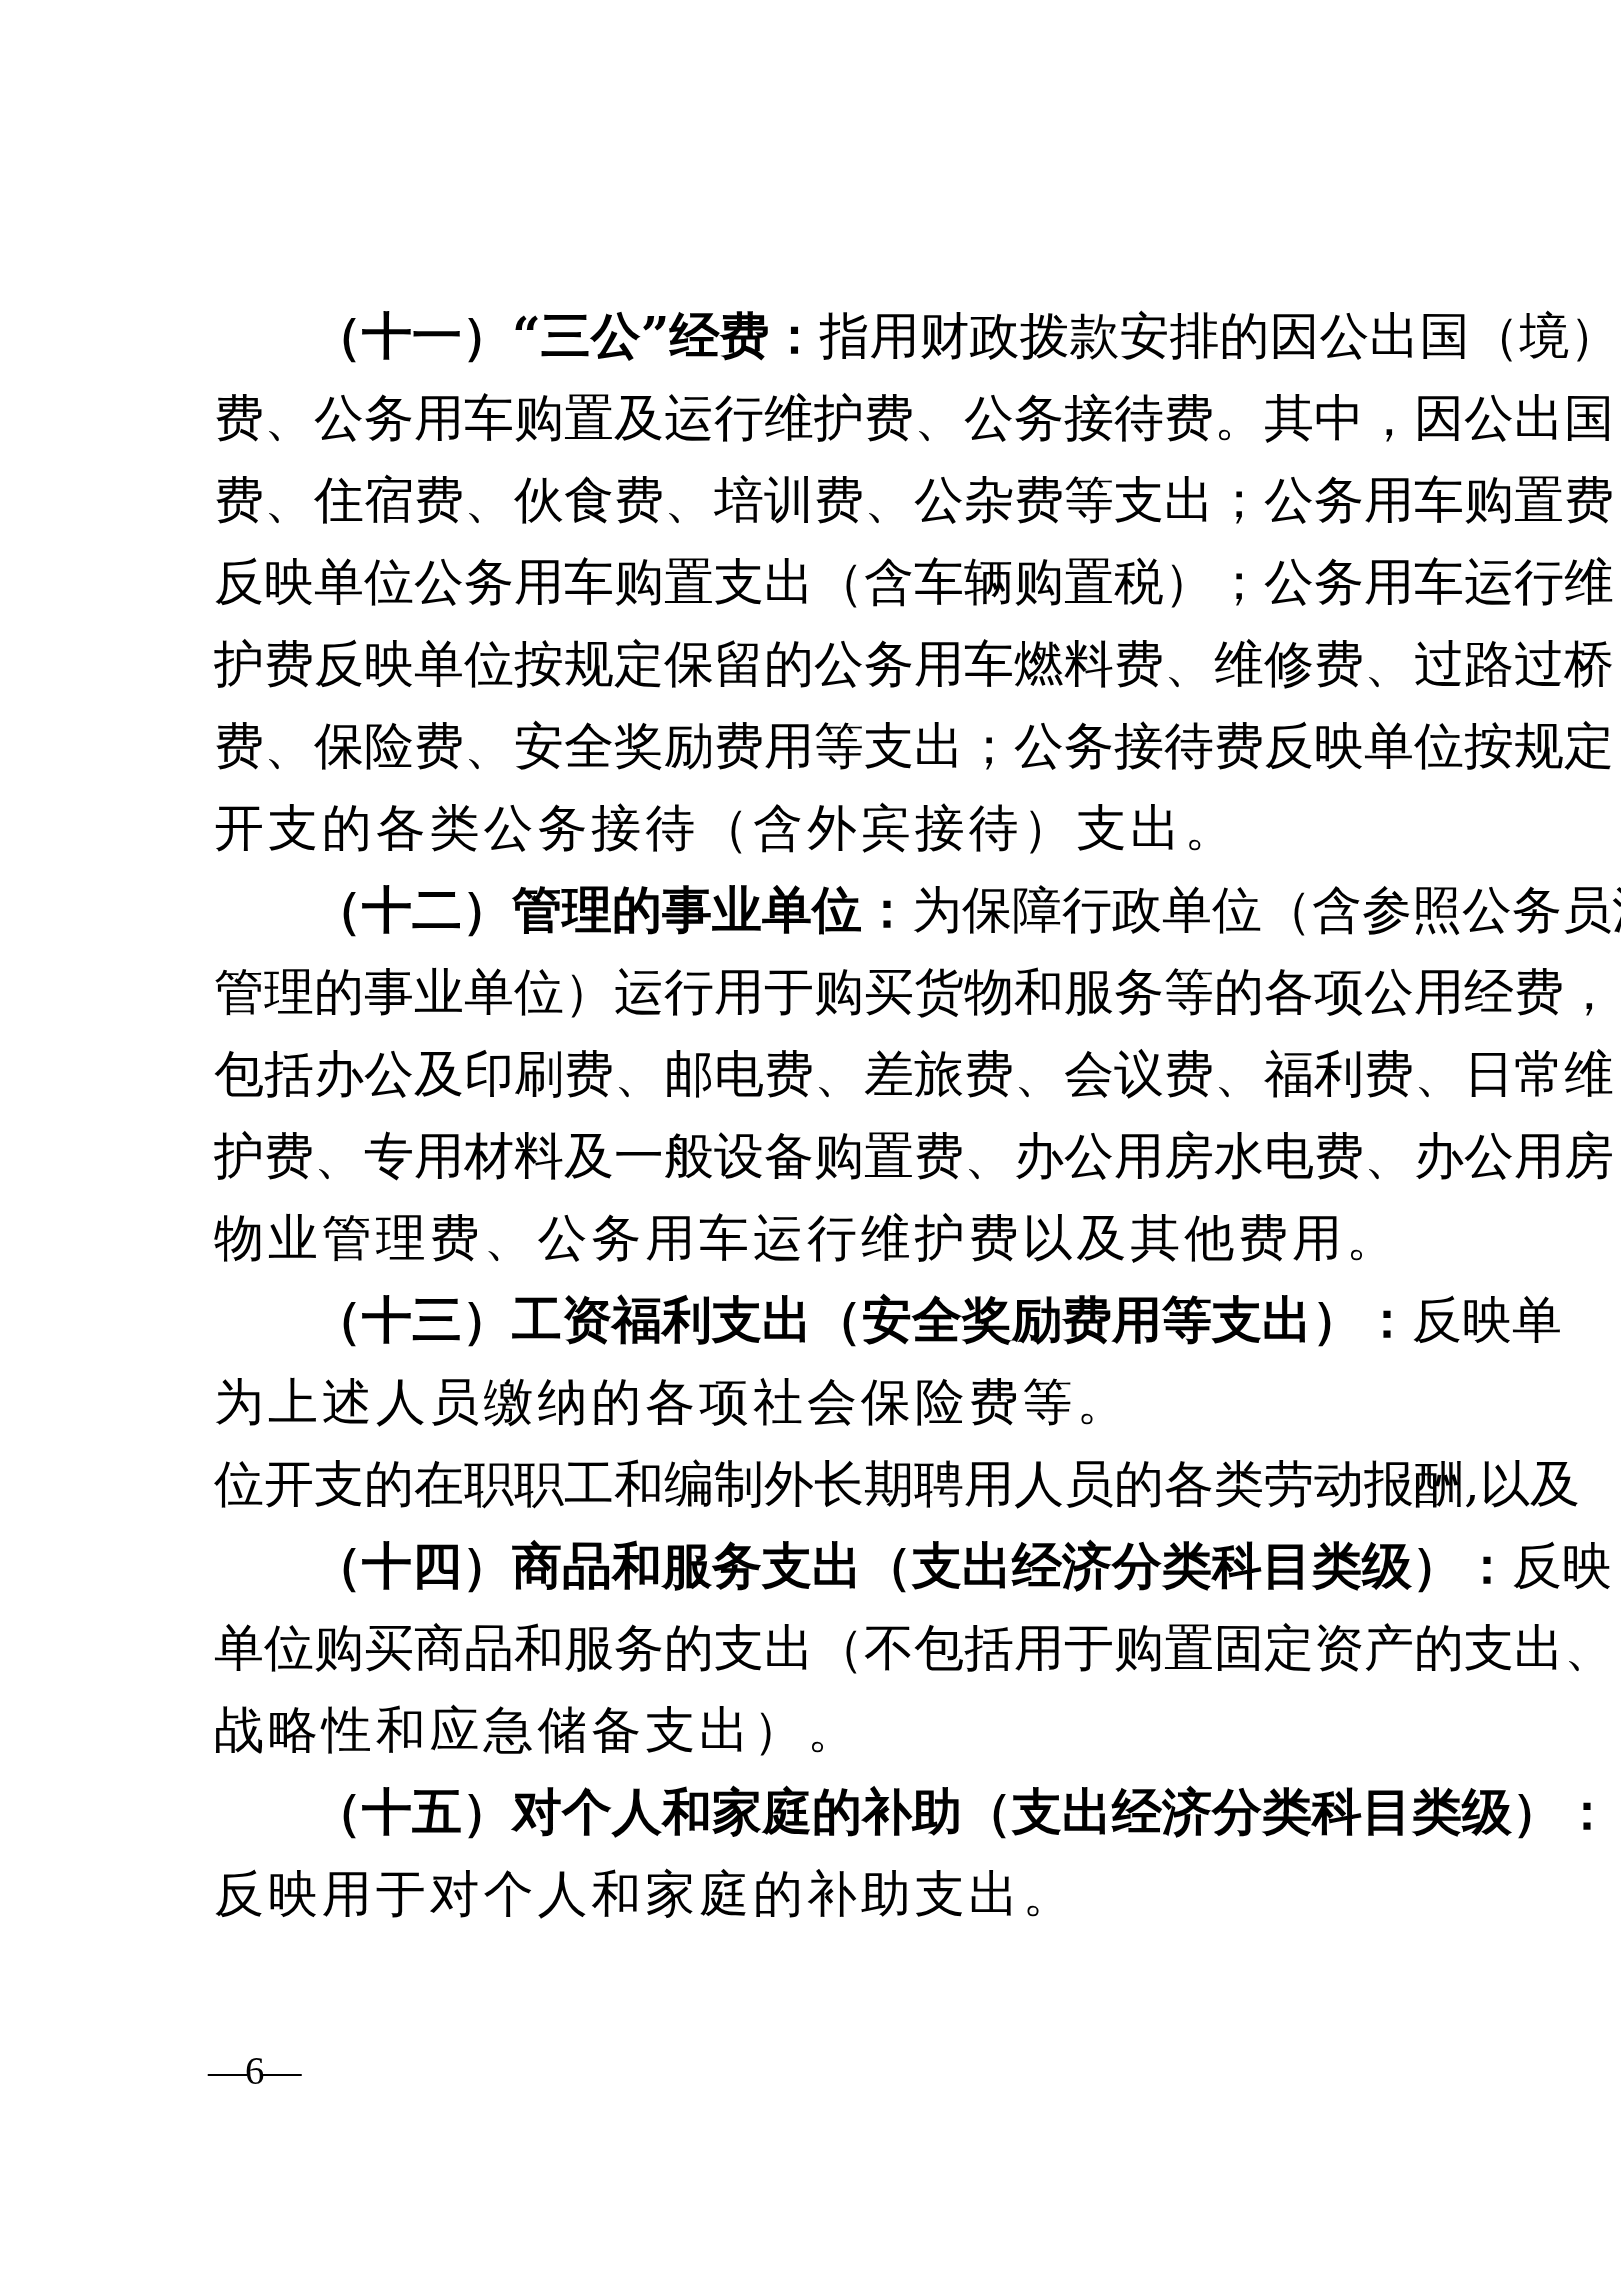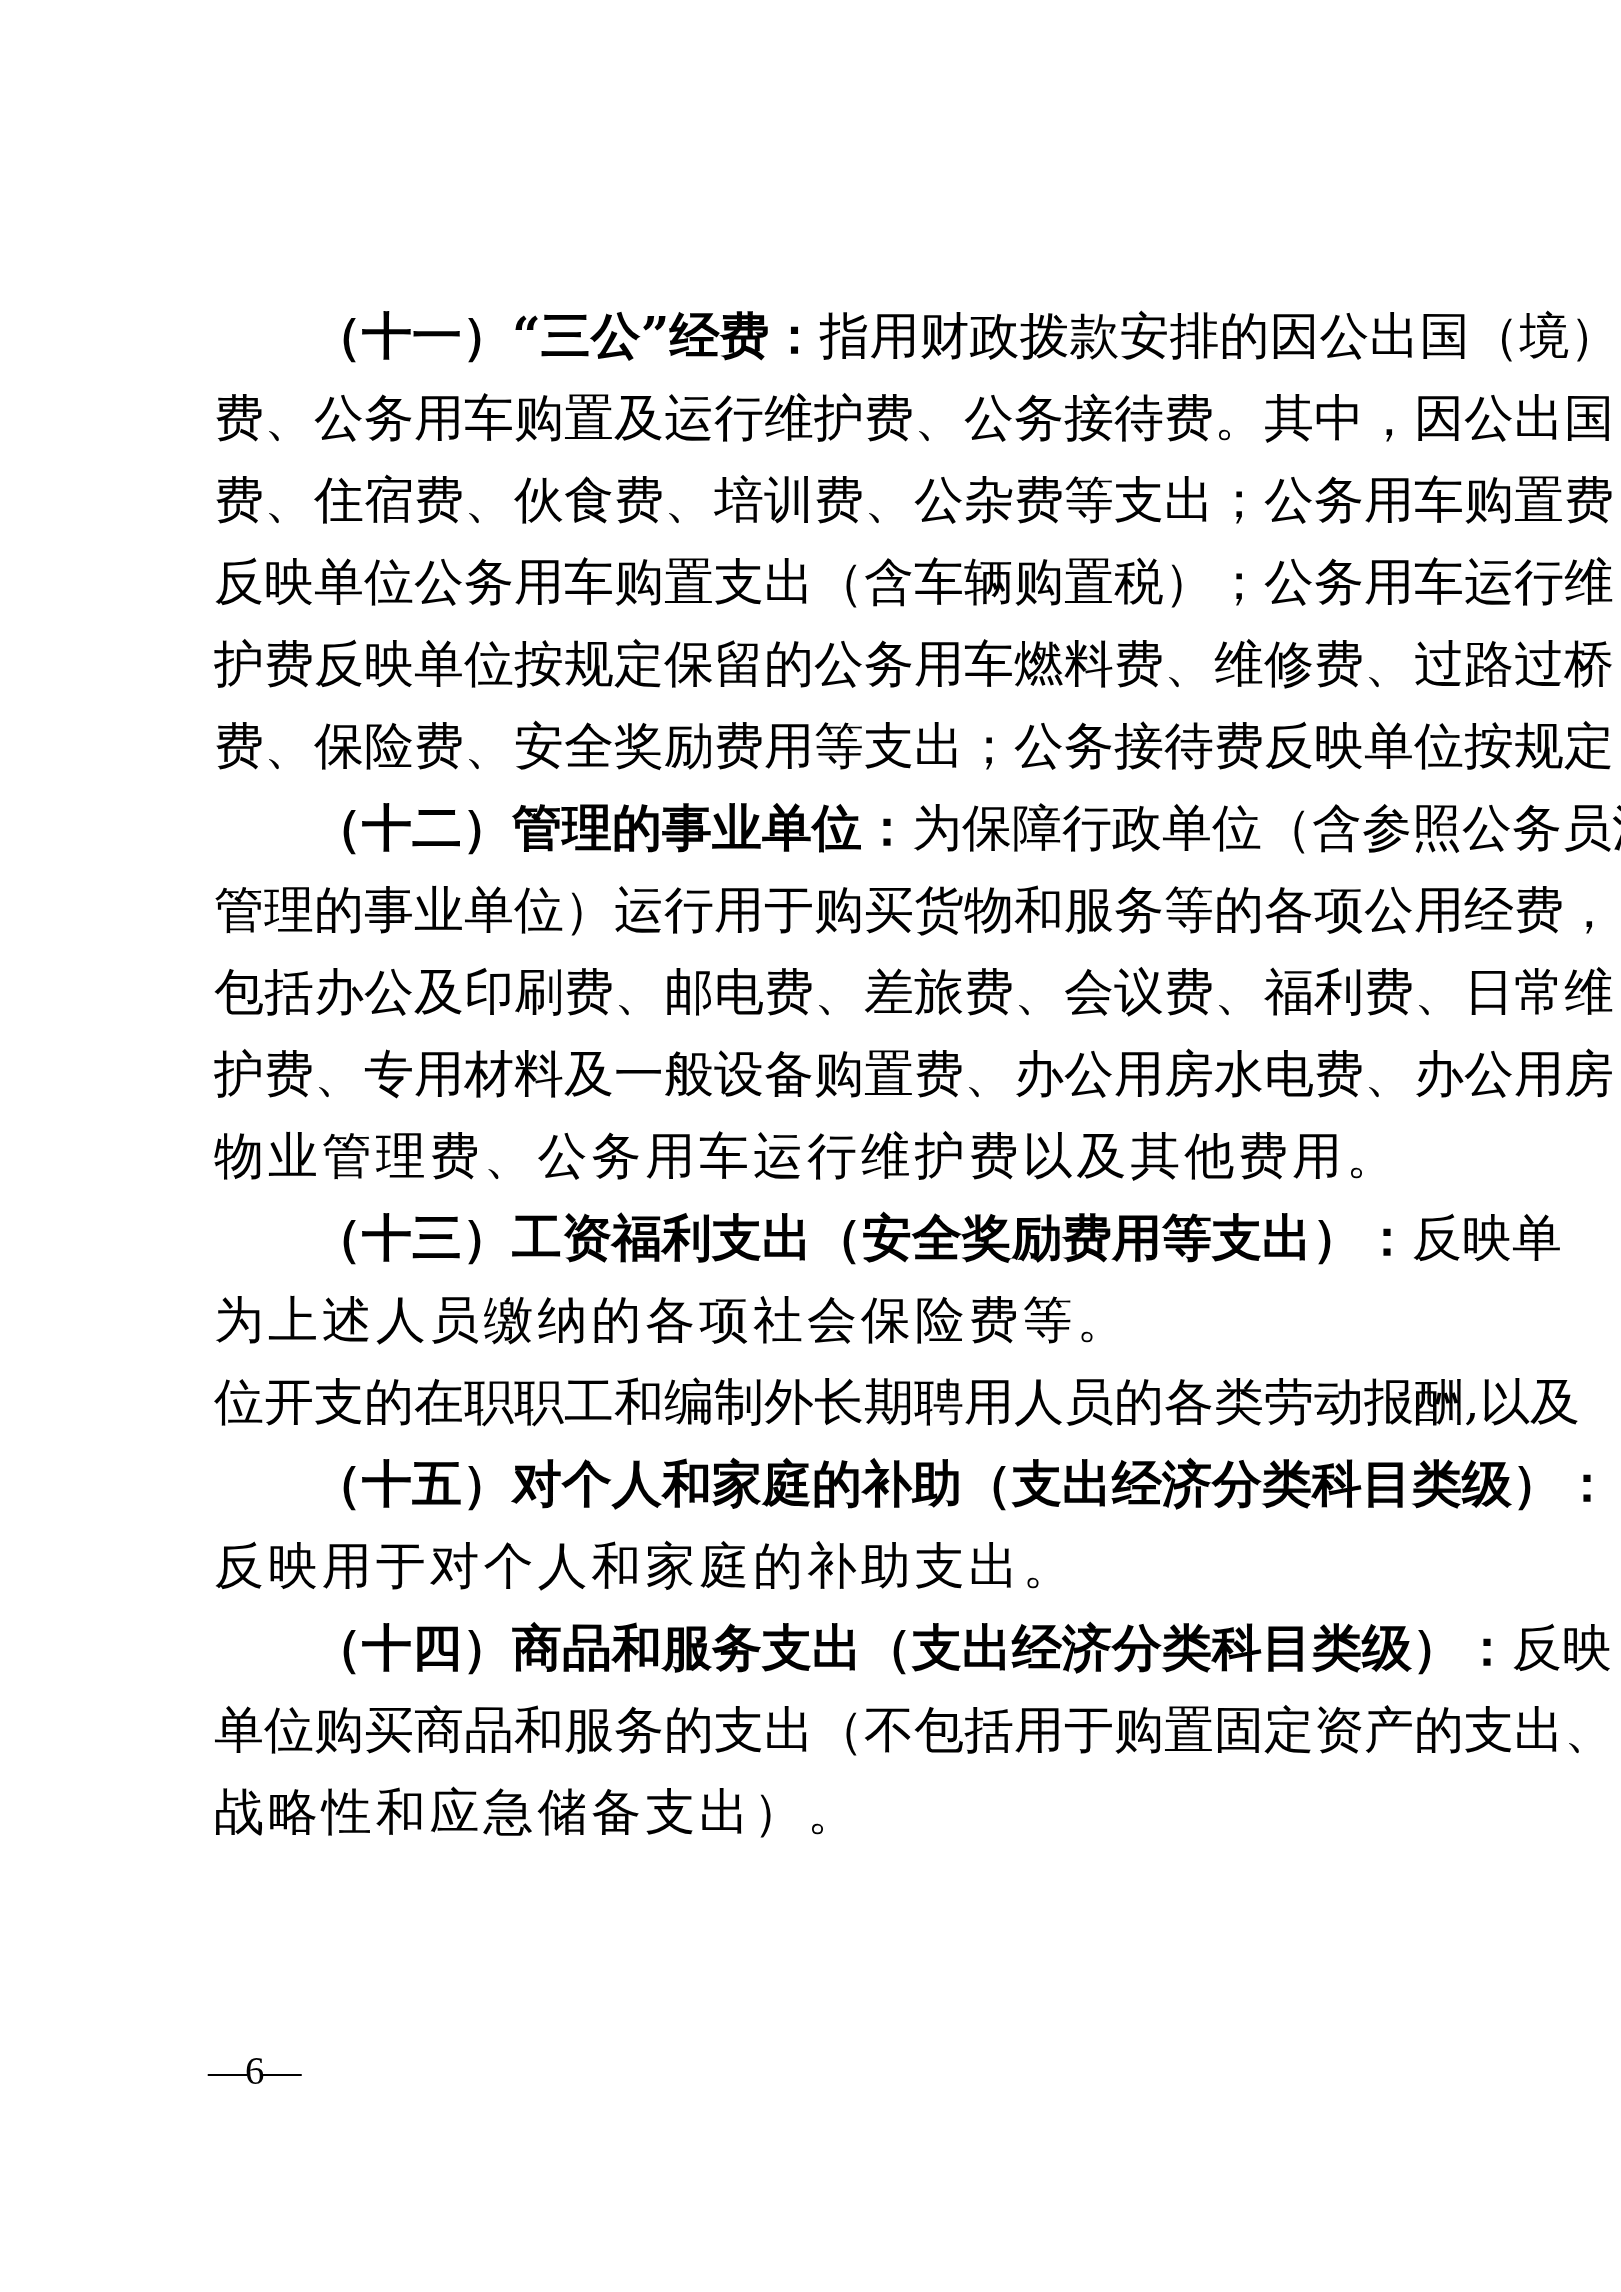--- a/index.html
+++ b/index.html
@@ -65,44 +65,45 @@
 <div class="page">
   <div class="body-text">
 
     <div>
       <span class="line indent"><span class="heading">（十一）“三公”经费：</span><span>指用财政拨款安排的因公出国（境）</span></span>
       <span class="line">费、公务用车购置及运行维护费、公务接待费。其中，因公出国</span>
       <span class="line">费、住宿费、伙食费、培训费、公杂费等支出；公务用车购置费</span>
       <span class="line">反映单位公务用车购置支出（含车辆购置税）；公务用车运行维</span>
       <span class="line">护费反映单位按规定保留的公务用车燃料费、维修费、过路过桥</span>
       <span class="line">费、保险费、安全奖励费用等支出；公务接待费反映单位按规定</span>
+      <span class="line last">开支的各类公务接待（含外宾接待）支出。</span>
     </div>
 
     <div>
       <span class="line indent"><span class="heading">（十二）管理的事业单位：</span><span>为保障行政单位（含参照公务员法</span></span>
       <span class="line">管理的事业单位）运行用于购买货物和服务等的各项公用经费，</span>
       <span class="line">包括办公及印刷费、邮电费、差旅费、会议费、福利费、日常维</span>
       <span class="line">护费、专用材料及一般设备购置费、办公用房水电费、办公用房</span>
       <span class="line last">物业管理费、公务用车运行维护费以及其他费用。</span>
     </div>
 
     <div>
       <span class="line indent"><span class="heading">（十三）工资福利支出（安全奖励费用等支出）：</span><span>反映单</span></span>
       <span class="line last">为上述人员缴纳的各项社会保险费等。</span>
       <span class="line">位开支的在职职工和编制外长期聘用人员的各类劳动报酬,以及</span>
     </div>
 
     <div>
-      <span class="line indent"><span class="heading">（十五）对个人和家庭的补助（支出经济分类科目类级）：</span><span></span></span>
-      <span class="line last">反映用于对个人和家庭的补助支出。</span>
+      <span class="line indent"><span class="heading">（十四）商品和服务支出（支出经济分类科目类级）：</span><span>反映</span></span>
+      <span class="line">单位购买商品和服务的支出（不包括用于购置固定资产的支出、</span>
+      <span class="line last">战略性和应急储备支出）。</span>
     </div>
 
     <div>
-      <span class="line indent"><span class="heading">（十四）商品和服务支出（支出经济分类科目类级）：</span><span>反映</span></span>
-      <span class="line">单位购买商品和服务的支出（不包括用于购置固定资产的支出、</span>
-      <span class="line last">战略性和应急储备支出）。</span>
+      <span class="line indent"><span class="heading">（十五）对个人和家庭的补助（支出经济分类科目类级）：</span><span></span></span>
+      <span class="line last">反映用于对个人和家庭的补助支出。</span>
     </div>
 
   </div>
 
   <div class="page-number">—6—</div>
 </div>
 
 
 </body></html>

